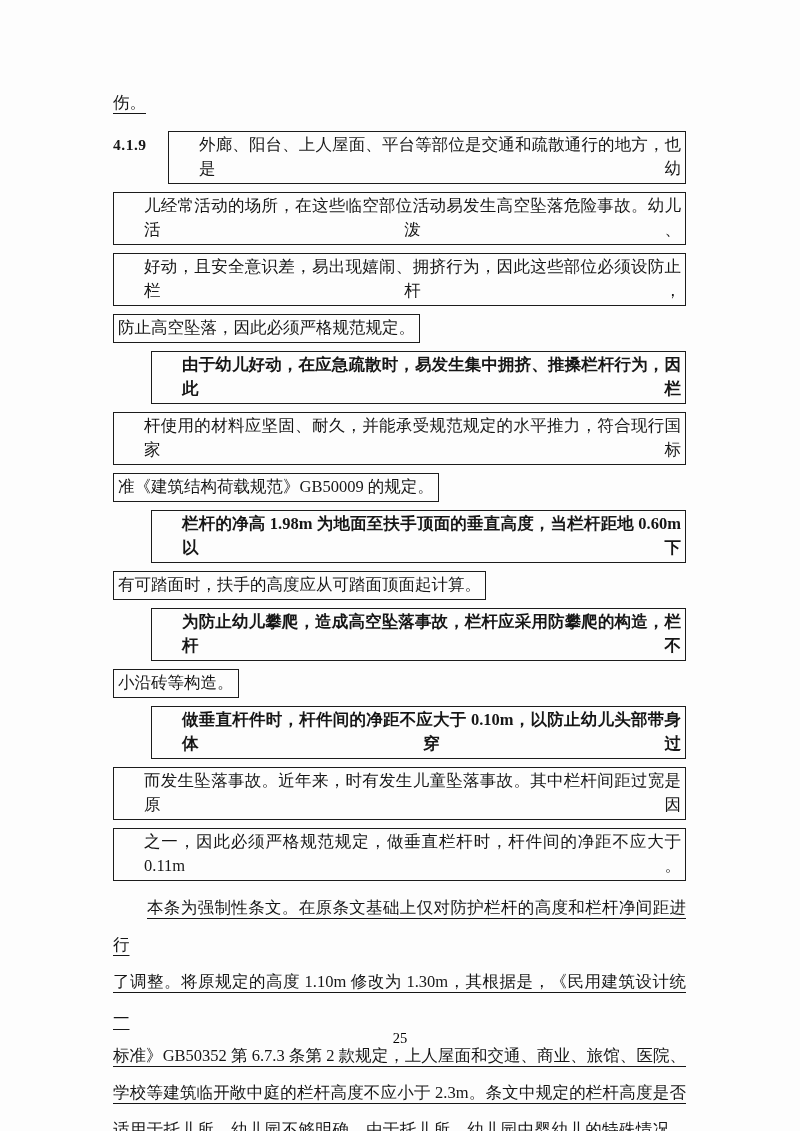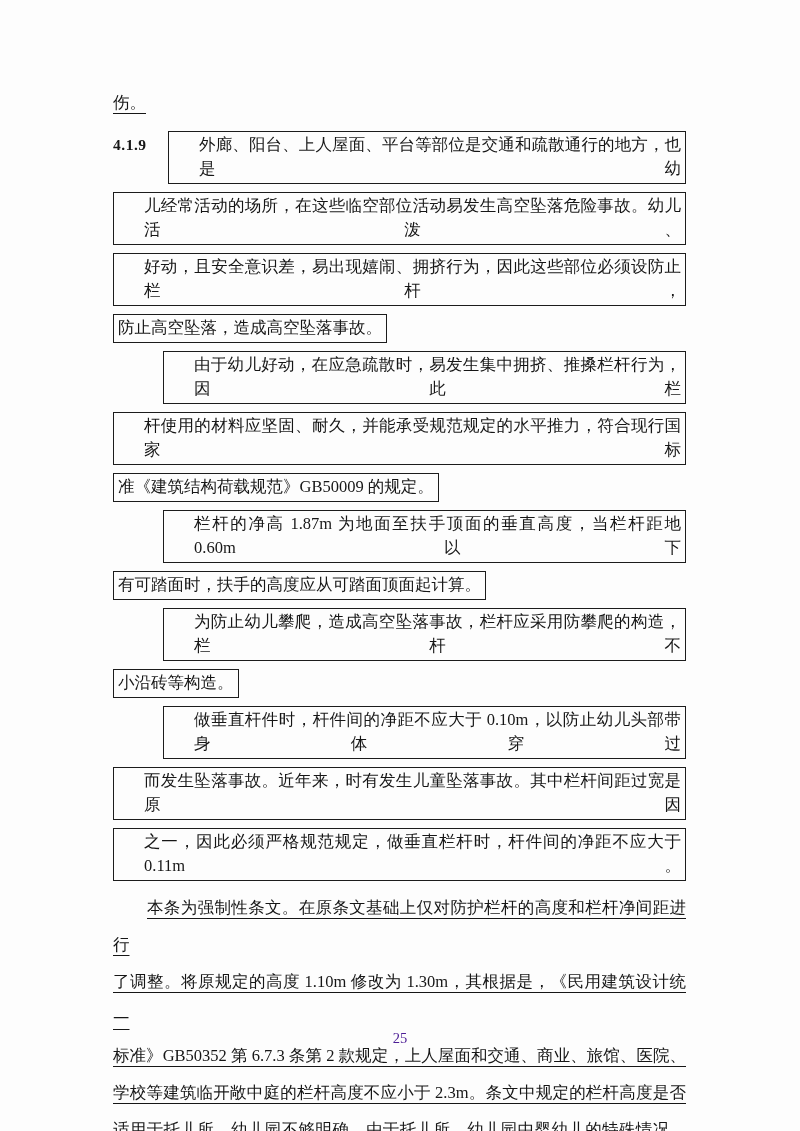--- a/index.html
+++ b/index.html
@@ -47,21 +47,21 @@
   }
   .boxed-row { margin-bottom: 8px; }
   .boxed.full {
     flex: 1 1 auto;
     white-space: normal;
     text-align: justify;
     text-align-last: justify;
     padding-left: 30px;
   }
   .boxed.short { flex: none; }
-  .boxed.indent { margin-left: 50px; }
+  .boxed.indent { margin-left: 38px; font-weight: bold; }
   
   .uline {
     display: block;
     font-size: 16.5px;
     line-height: 37px;
     text-decoration: underline;
     text-underline-offset: 5px;
     text-decoration-thickness: 1px;
   }
   .uline.full {
@@ -73,21 +73,21 @@
   .uline.indent { text-indent: 34px; }
   .uline-row { margin-bottom: 0; }
   .first-row { margin-bottom: 10px; }
   .page-number {
     position: absolute;
     left: 0;
     right: 0;
     top: 1030px;
     text-align: center;
     font-size: 14.5px;
-    color: #4c1d95;
+    color: #000000;
   }
 </style>
 </head>
 <body>
 
 <div class="page">
   <div class="content">
 
   <div class="line uline-row first-row">
         <span class="uline short">伤。</span>
@@ -96,33 +96,33 @@
         <span class="clause-label">4.1.9</span>
         <span class="boxed full">外廊、阳台、上人屋面、平台等部位是交通和疏散通行的地方，也是幼</span>
       </div>
       <div class="line boxed-row">
         <span class="boxed full">儿经常活动的场所，在这些临空部位活动易发生高空坠落危险事故。幼儿活泼、</span>
       </div>
       <div class="line boxed-row">
         <span class="boxed full">好动，且安全意识差，易出现嬉闹、拥挤行为，因此这些部位必须设防止栏杆，</span>
       </div>
       <div class="line boxed-row">
-        <span class="boxed short">防止高空坠落，造成高空坠落事故。</span>
+        <span class="boxed short">防止高空坠落，因此必须严格规范规定。</span>
       </div>
       <div class="line boxed-row">
         <span class="boxed full indent">由于幼儿好动，在应急疏散时，易发生集中拥挤、推搡栏杆行为，因此栏</span>
       </div>
       <div class="line boxed-row">
         <span class="boxed full">杆使用的材料应坚固、耐久，并能承受规范规定的水平推力，符合现行国家标</span>
       </div>
       <div class="line boxed-row">
         <span class="boxed short">准《建筑结构荷载规范》GB50009 的规定。</span>
       </div>
       <div class="line boxed-row">
-        <span class="boxed full indent">栏杆的净高 1.87m 为地面至扶手顶面的垂直高度，当栏杆距地 0.60m 以下</span>
+        <span class="boxed full indent">栏杆的净高 1.98m 为地面至扶手顶面的垂直高度，当栏杆距地 0.60m 以下</span>
       </div>
       <div class="line boxed-row">
         <span class="boxed short">有可踏面时，扶手的高度应从可踏面顶面起计算。</span>
       </div>
       <div class="line boxed-row">
         <span class="boxed full indent">为防止幼儿攀爬，造成高空坠落事故，栏杆应采用防攀爬的构造，栏杆不</span>
       </div>
       <div class="line boxed-row">
         <span class="boxed short">小沿砖等构造。</span>
       </div>

